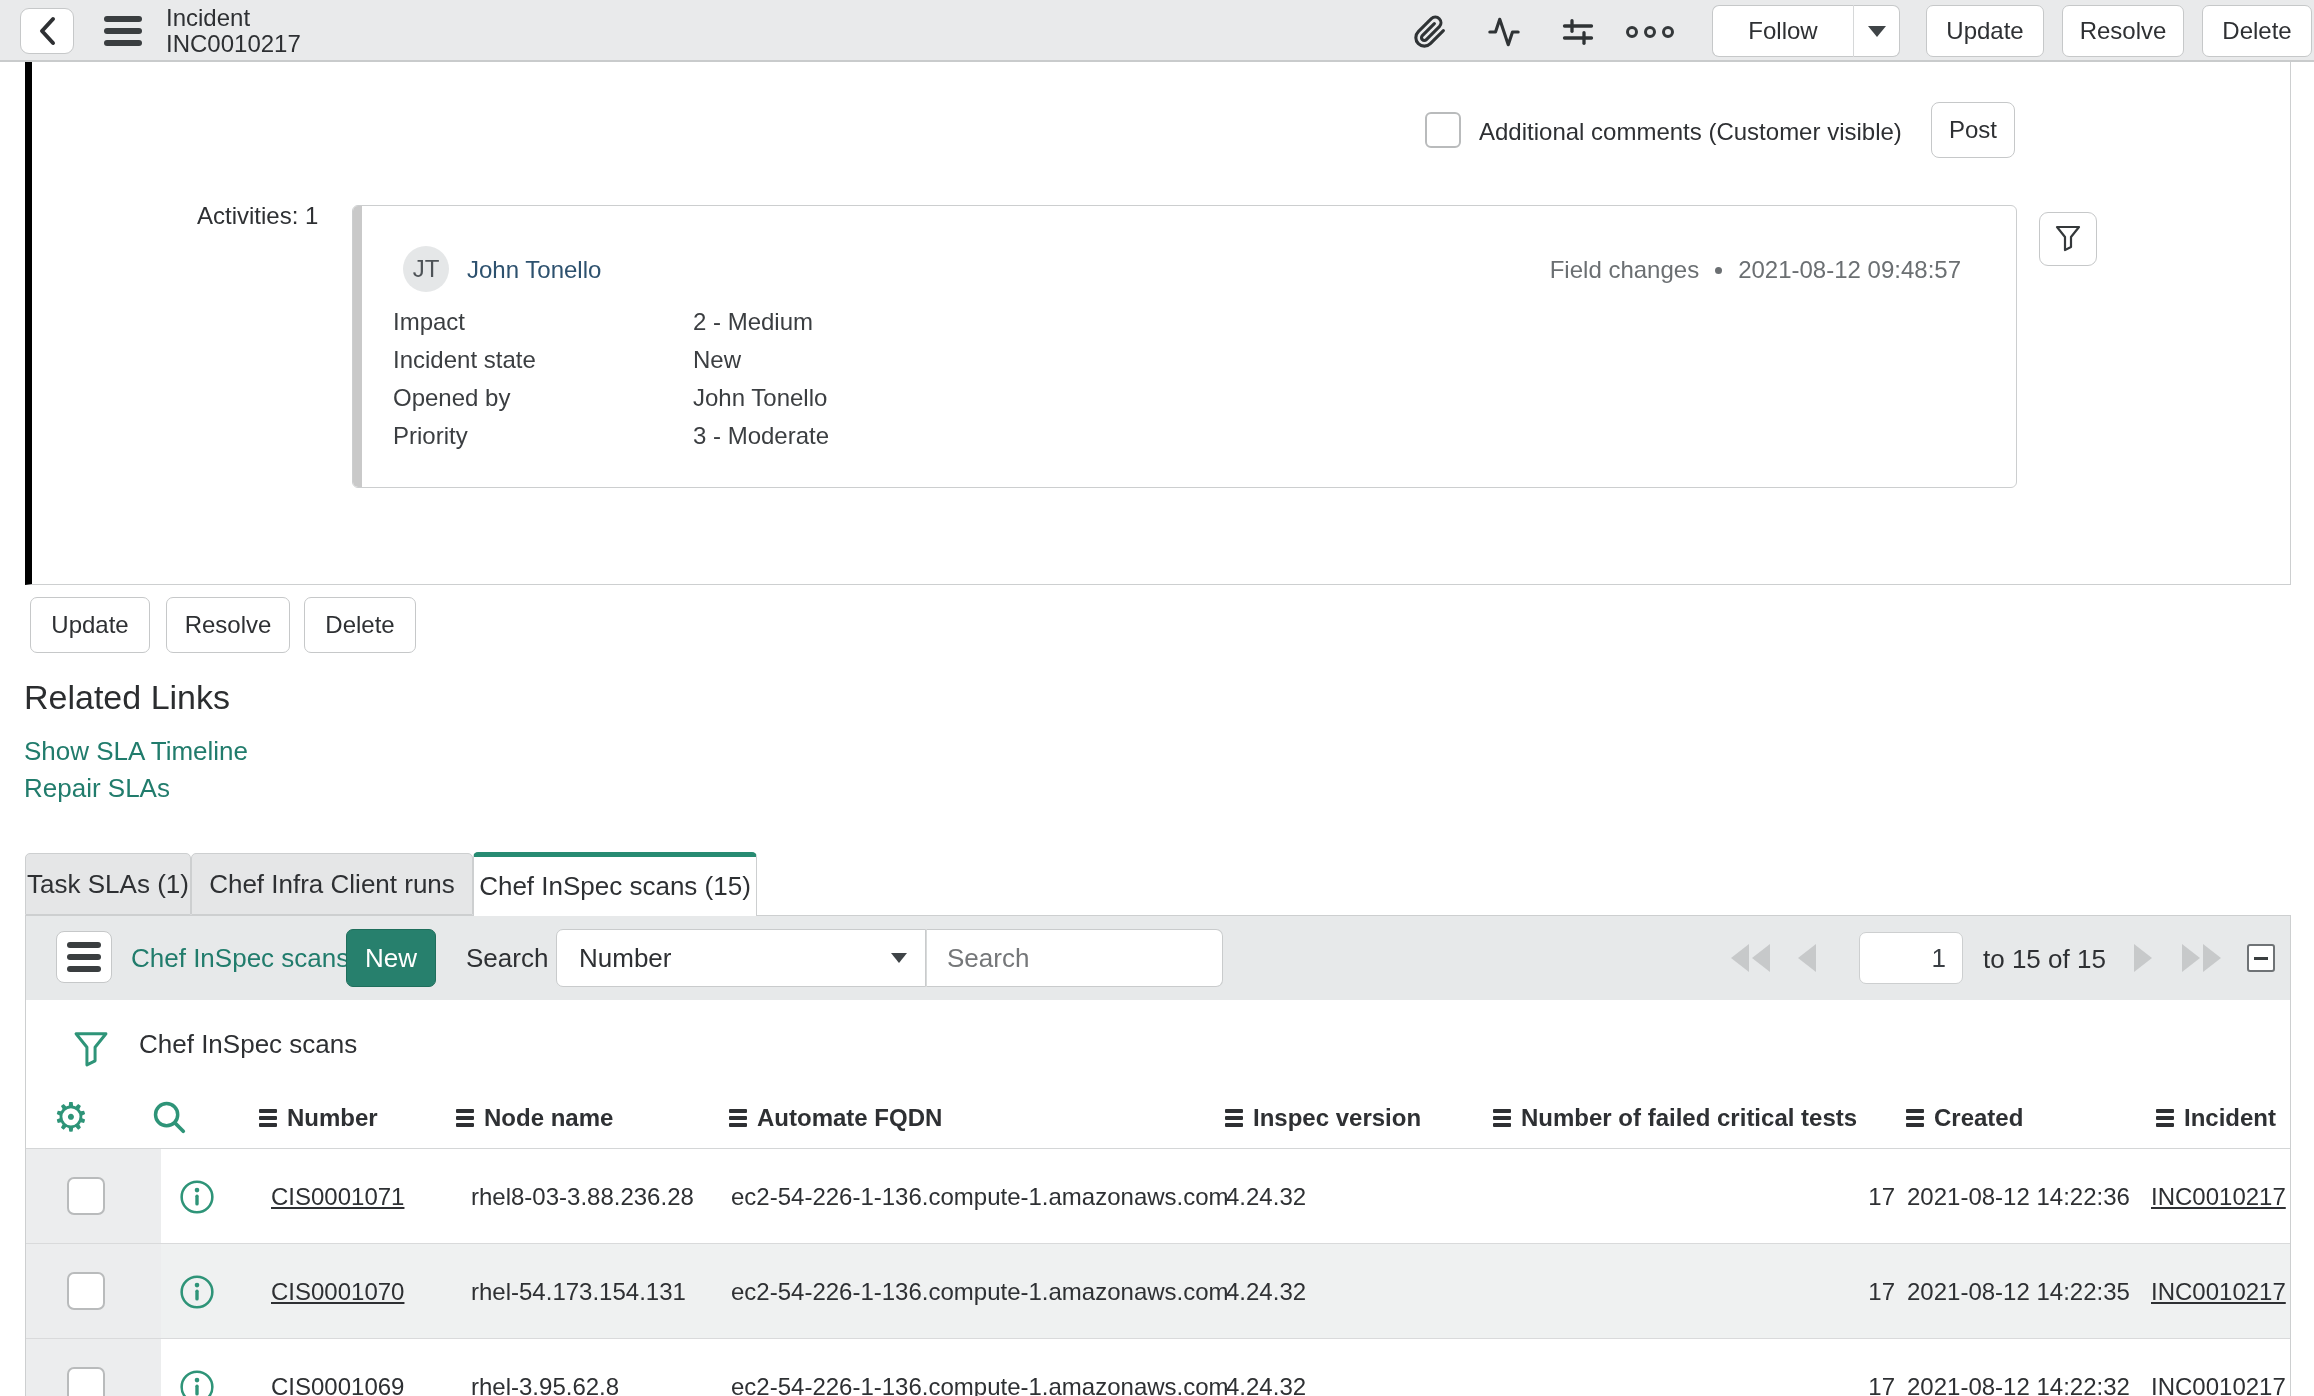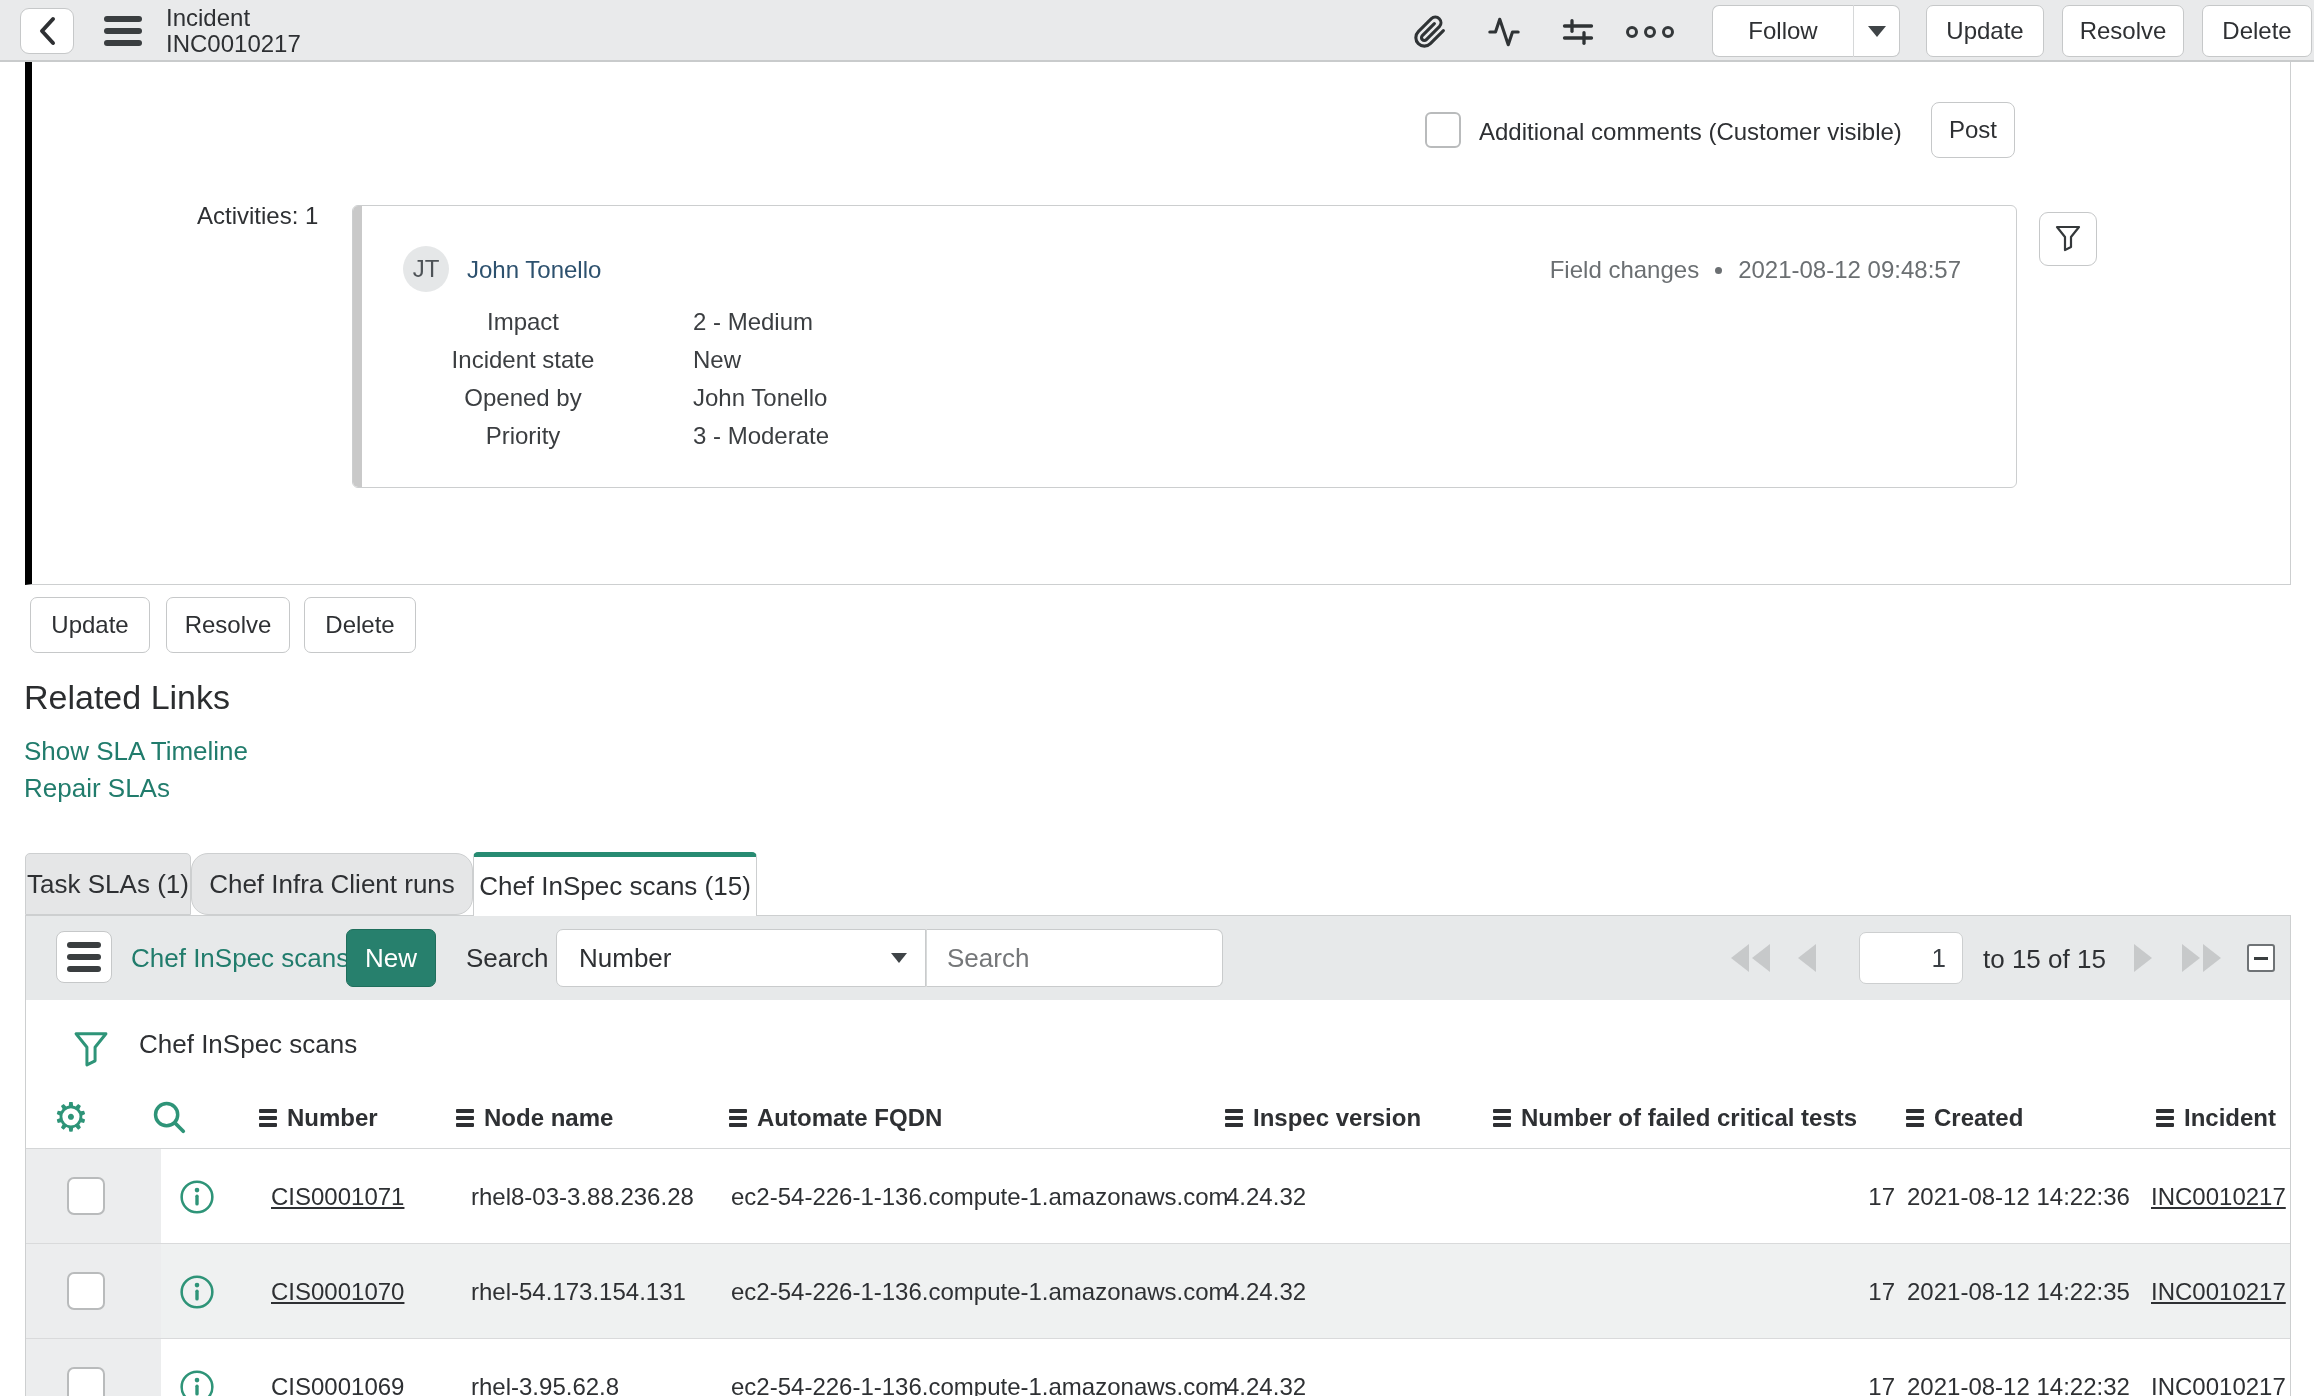--- a/index.html
+++ b/index.html
@@ -52,39 +52,39 @@
 
   .act-label { position:absolute; left:165px; top:140px; font-size:24px; color:#2E3033; }
   .activity-card { position:absolute; left:320px; top:143px; width:1665px; height:283px;
     background:#fff; border:1px solid #CCCECF; border-radius:6px; }
   .card-stripe { position:absolute; left:0; top:0; bottom:0; width:9px; background:#C9C9C9; border-radius:5px 0 0 5px; }
   .avatar { position:absolute; left:50px; top:40px; width:46px; height:46px; border-radius:50%;
     background:#E5E7E8; color:#4E5357; display:flex; align-items:center; justify-content:center; font-size:24px; }
   .act-author { position:absolute; left:114px; top:50px; font-size:24px; color:#2D516E; }
   .act-meta { position:absolute; right:55px; top:50px; font-size:24px; color:#6B6F72; display:flex; gap:16px; align-items:center; }
   .act-meta .dot { width:7px; height:7px; background:#6B6F72; border-radius:50%; display:inline-block; }
-  .fchange-label { position:absolute; left:40px; width:260px; text-align:center; font-size:24px; color:#3B3E41; }
+  .fchange-label { position:absolute; left:40px; width:260px; text-align:left; font-size:24px; color:#3B3E41; }
   .fchange-value { position:absolute; left:340px; font-size:24px; color:#3B3E41; }
   .fr0{top:102px;} .fr1{top:140px;} .fr2{top:178px;} .fr3{top:216px;}
   .filter-btn { position:absolute; left:2007px; top:150px; width:58px; height:54px; border-radius:9px; }
 
   
   .form-update { position:absolute; left:30px; top:597px; width:120px; height:56px; }
   .form-resolve { position:absolute; left:166px; top:597px; width:124px; height:56px; }
   .form-delete { position:absolute; left:304px; top:597px; width:112px; height:56px; }
 
   
   .related-title { position:absolute; left:24px; top:678px; font-size:34px; font-weight:500; color:#2B2D2F; }
   .rel-link { position:absolute; left:24px; font-size:26px; color:var(--link); text-decoration:none; cursor:pointer; }
   .rl0{top:736px;} .rl1{top:773px;}
 
   
   .tab { position:absolute; top:853px; height:62px; display:flex; align-items:center; justify-content:center;
     font-size:26px; color:#2E3033; background:#E5E6E7; border:1px solid #CDCFD0; border-radius:5px 5px 0 0; cursor:pointer; }
-  .tab0{left:25px; width:166px;} .tab1{left:191px; width:282px;border-radius:17px;}
+  .tab0{left:25px; width:166px;} .tab1{left:191px; width:282px;}
   .tab-active { left:473px; width:284px; top:852px; height:64px; background:#fff; border-bottom:none;
     border-top:5px solid #278B72; z-index:3; }
 
   
   .panel { position:absolute; left:25px; top:915px; width:2266px; height:620px;
     background:#fff; border:1px solid #CDCFD0; }
   .toolbar { position:absolute; left:0; top:0; width:100%; height:84px; background:#E7E9EA; }
   .tb-ham { position:absolute; left:30px; top:15px; width:56px; height:52px; border-radius:8px; }
   .tb-ham .ham i{ width:34px; height:6px; }
   .tb-title { position:absolute; left:105px; top:27px; font-size:26px; color:var(--link); cursor:pointer; }

